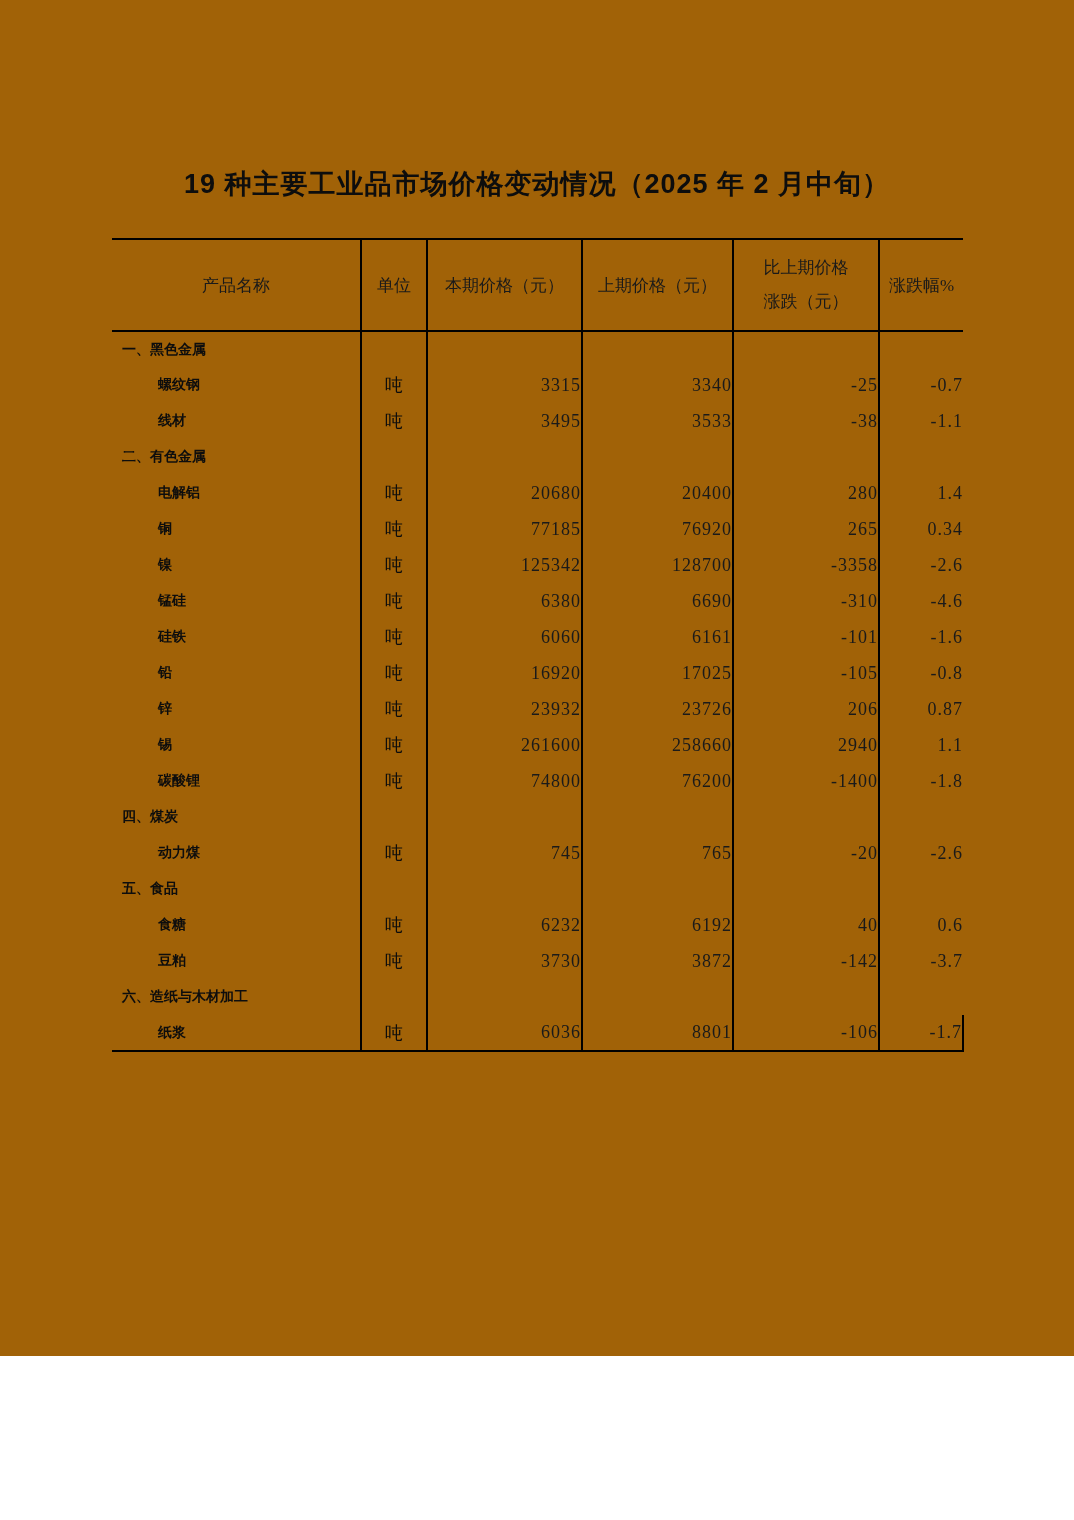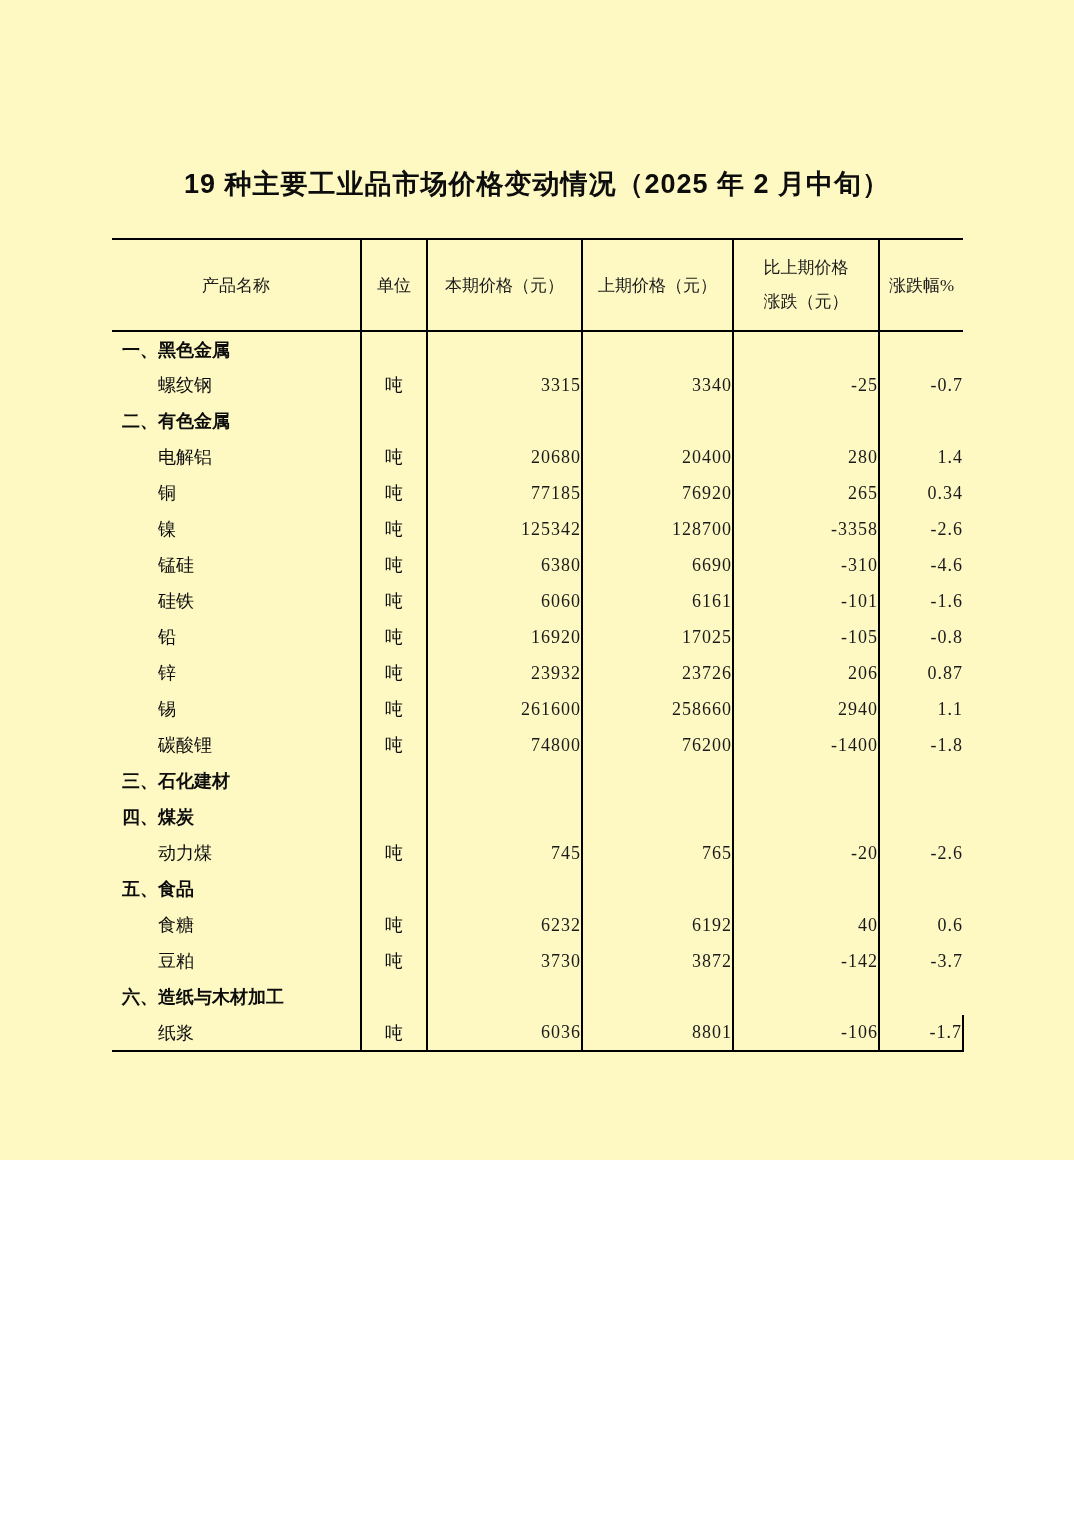--- a/index.html
+++ b/index.html
@@ -3,22 +3,22 @@
 <meta charset="utf-8">
 <style>
   html, body { margin: 0; padding: 0; }
   body {
     width: 1074px; height: 1520px;
     background: #ffffff;
     font-family: "Liberation Serif", serif;
   }
   .page {
     position: relative;
-    width: 1074px; height: 1160px;
-    background: #fef9c3;
+    width: 1074px; height: 1356px;
+    background: #a16207;
     color: #111111;
     overflow: hidden;
   }
   .doc-title {
     position: absolute;
     top: 166px; left: 0; width: 100%;
     margin: 0;
     text-align: center;
     font-family: "Liberation Sans", sans-serif;
     font-weight: 700;
@@ -50,26 +50,26 @@
     font-weight: 400;
     font-size: 17px;
     text-align: center;
     color: #1a1a1a;
     margin-left: 19px;
   }
   .hdr-line { line-height: 34px; }
   .price-table tbody tr { height: 36px; }
   .c-name {
     font-family: "Liberation Sans", sans-serif;
-    font-size: 18px;
+    font-size: 14px;
     text-align: left;
     color: #0d0d0d;
   }
   .c-name.section { padding-left: 10px; font-weight: 700; }
-  .c-name.item    { padding-left: 46px; font-weight: 400; }
+  .c-name.item    { padding-left: 46px; font-weight: 700; }
   .c-unit {
     font-family: "Liberation Sans", sans-serif;
     font-size: 18px;
     text-align: center;
     color: #0d0d0d;
   }
   .c-num {
     font-family: "Liberation Serif", serif;
     font-size: 18px;
     text-align: right;
@@ -128,20 +128,28 @@
         </tr>
         <tr>
           <td class="c-name item">螺纹钢</td>
           <td class="c-unit">吨</td>
           <td class="c-num">3315</td>
           <td class="c-num">3340</td>
           <td class="c-num">-25</td>
           <td class="c-num c-pct">-0.7</td>
         </tr>
         <tr>
+          <td class="c-name item">线材</td>
+          <td class="c-unit">吨</td>
+          <td class="c-num">3495</td>
+          <td class="c-num">3533</td>
+          <td class="c-num">-38</td>
+          <td class="c-num c-pct">-1.1</td>
+        </tr>
+        <tr>
           <td class="c-name section">二、有色金属</td>
           <td class="c-unit"></td>
           <td class="c-num"></td>
           <td class="c-num"></td>
           <td class="c-num"></td>
           <td class="c-num c-pct"></td>
         </tr>
         <tr>
           <td class="c-name item">电解铝</td>
           <td class="c-unit">吨</td>
@@ -208,28 +216,20 @@
         </tr>
         <tr>
           <td class="c-name item">碳酸锂</td>
           <td class="c-unit">吨</td>
           <td class="c-num">74800</td>
           <td class="c-num">76200</td>
           <td class="c-num">-1400</td>
           <td class="c-num c-pct">-1.8</td>
         </tr>
         <tr>
-          <td class="c-name section">三、石化建材</td>
-          <td class="c-unit"></td>
-          <td class="c-num"></td>
-          <td class="c-num"></td>
-          <td class="c-num"></td>
-          <td class="c-num c-pct"></td>
-        </tr>
-        <tr>
           <td class="c-name section">四、煤炭</td>
           <td class="c-unit"></td>
           <td class="c-num"></td>
           <td class="c-num"></td>
           <td class="c-num"></td>
           <td class="c-num c-pct"></td>
         </tr>
         <tr>
           <td class="c-name item">动力煤</td>
           <td class="c-unit">吨</td>

